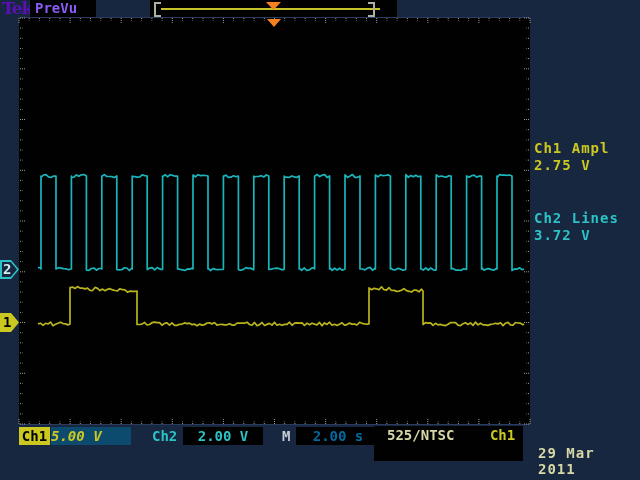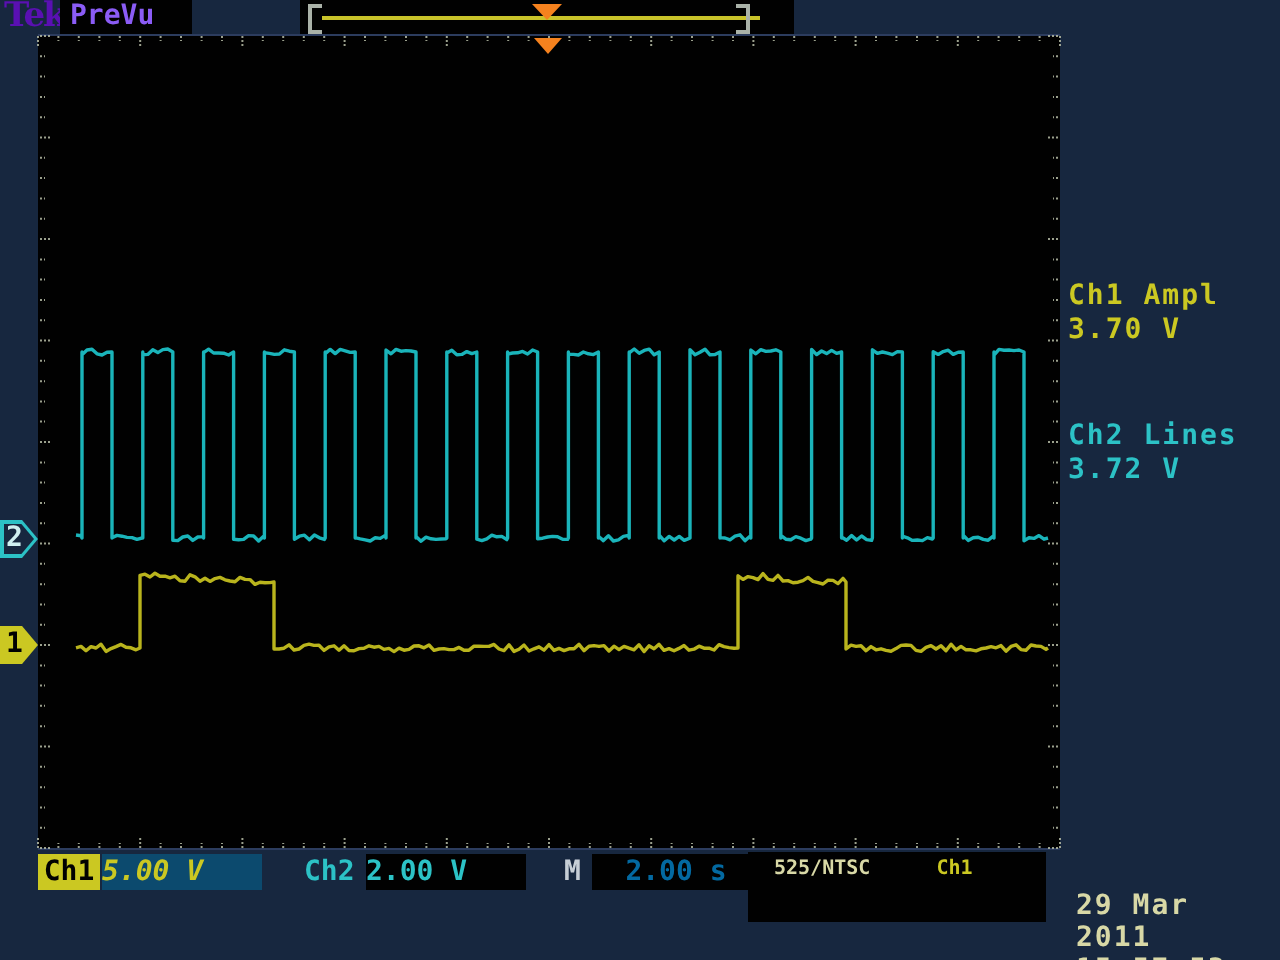--- a/index.html
+++ b/index.html
@@ -37,24 +37,24 @@
   #badge-ch2 .inner{background:#17273f;}
   #badge-ch2 span{color:#cfeff0;}
   #badge-ch1{left:0px;top:313px;}
   #badge-ch1 .shape{background:#cbc822;}
   #badge-ch1 span{color:#010101;}
   
   .sb{height:18px;line-height:18px;font-size:14px;}
   #sb-ch1-badge{left:19px;top:427px;width:31px;background:#cbc822;color:#010101;text-align:center;}
   #sb-ch1-scale{left:51px;top:427px;width:80px;background:#0c4a6e;color:#cbc822;text-align:left;font-style:italic;}
   #sb-ch2-label{left:152px;top:427px;color:#2cc2c6;}
-  #sb-ch2-scale{left:183px;top:427px;width:80px;background:#010101;color:#2cc2c6;text-align:left;}
+  #sb-ch2-scale{left:183px;top:427px;width:80px;background:#010101;color:#2cc2c6;text-align:center;}
   #sb-m-label{left:282px;top:427px;color:#c6ced6;}
   #sb-timebase{left:296px;top:427px;width:84px;background:#010101;color:#0369a1;text-align:center;}
-  #sb-video-box{left:374px;top:426px;width:149px;height:35px;background:#010101;color:#d8d8a6;font-size:10px;}
+  #sb-video-box{left:374px;top:426px;width:149px;height:35px;background:#010101;color:#d8d8a6;font-size:14px;}
   #sb-video-box .row1{position:absolute;left:0;top:1px;width:100%;line-height:16px;}
   #sb-video-box .row1 .std{margin-left:13px;}
   #sb-video-box .row1 .src{margin-left:27px;color:#cbc822;}
   #sb-video-box .row2{position:absolute;left:0;top:18px;width:100%;text-align:center;line-height:16px;}
   #datetime{left:538px;top:445px;width:102px;color:#d8d8a6;font-size:14px;line-height:16px;letter-spacing:1px;}
   
   #overlay{position:absolute;left:0;top:0;width:640px;height:480px;pointer-events:none;z-index:5;}
 </style>
 </head>
 <body>
@@ -68,21 +68,21 @@
   <div class="abs" id="acq-box">
     <div class="bracket" id="bracket-left"></div>
     <div id="record-line"></div>
     <div class="bracket" id="bracket-right"></div>
   </div>
 
   <div class="abs" id="graticule"></div>
 
   <div class="abs meas" id="meas-ch1" style="color: rgb(203, 200, 34);">
     <div>Ch1 Ampl</div>
-    <div>3.70 V</div>
+    <div>2.75 V</div>
   </div>
   <div class="abs meas" id="meas-ch2" style="color: rgb(44, 194, 198);">
     <div>Ch2 Lines</div>
     <div>3.72 V</div>
   </div>
 
   <div class="abs badge" id="badge-ch2">
     <div class="shape"></div>
     <div class="inner"></div>
     <span>2</span>

